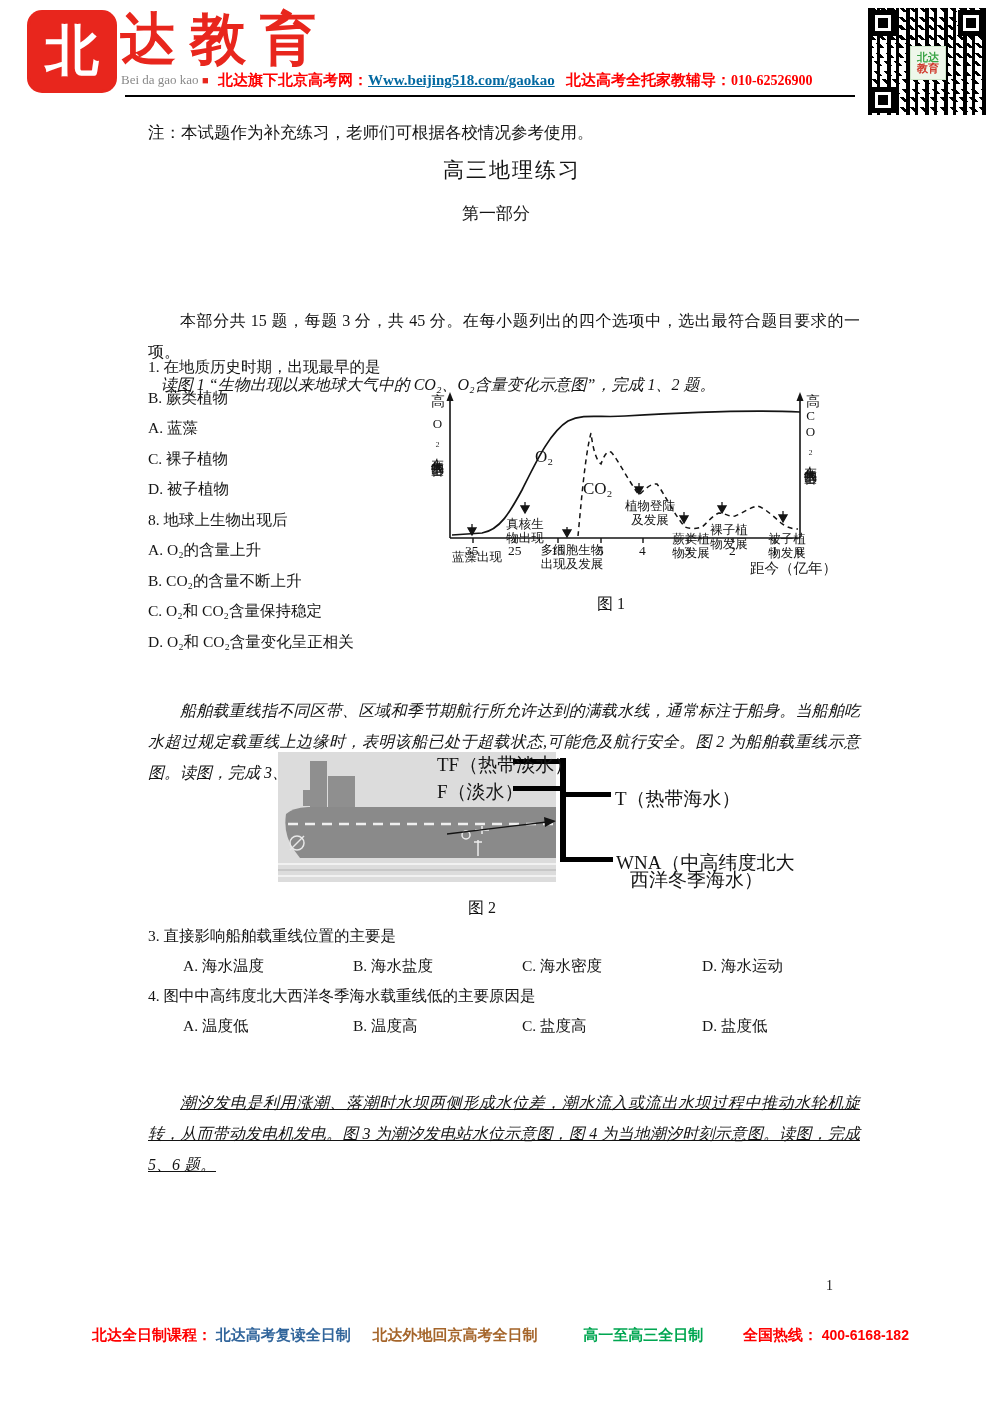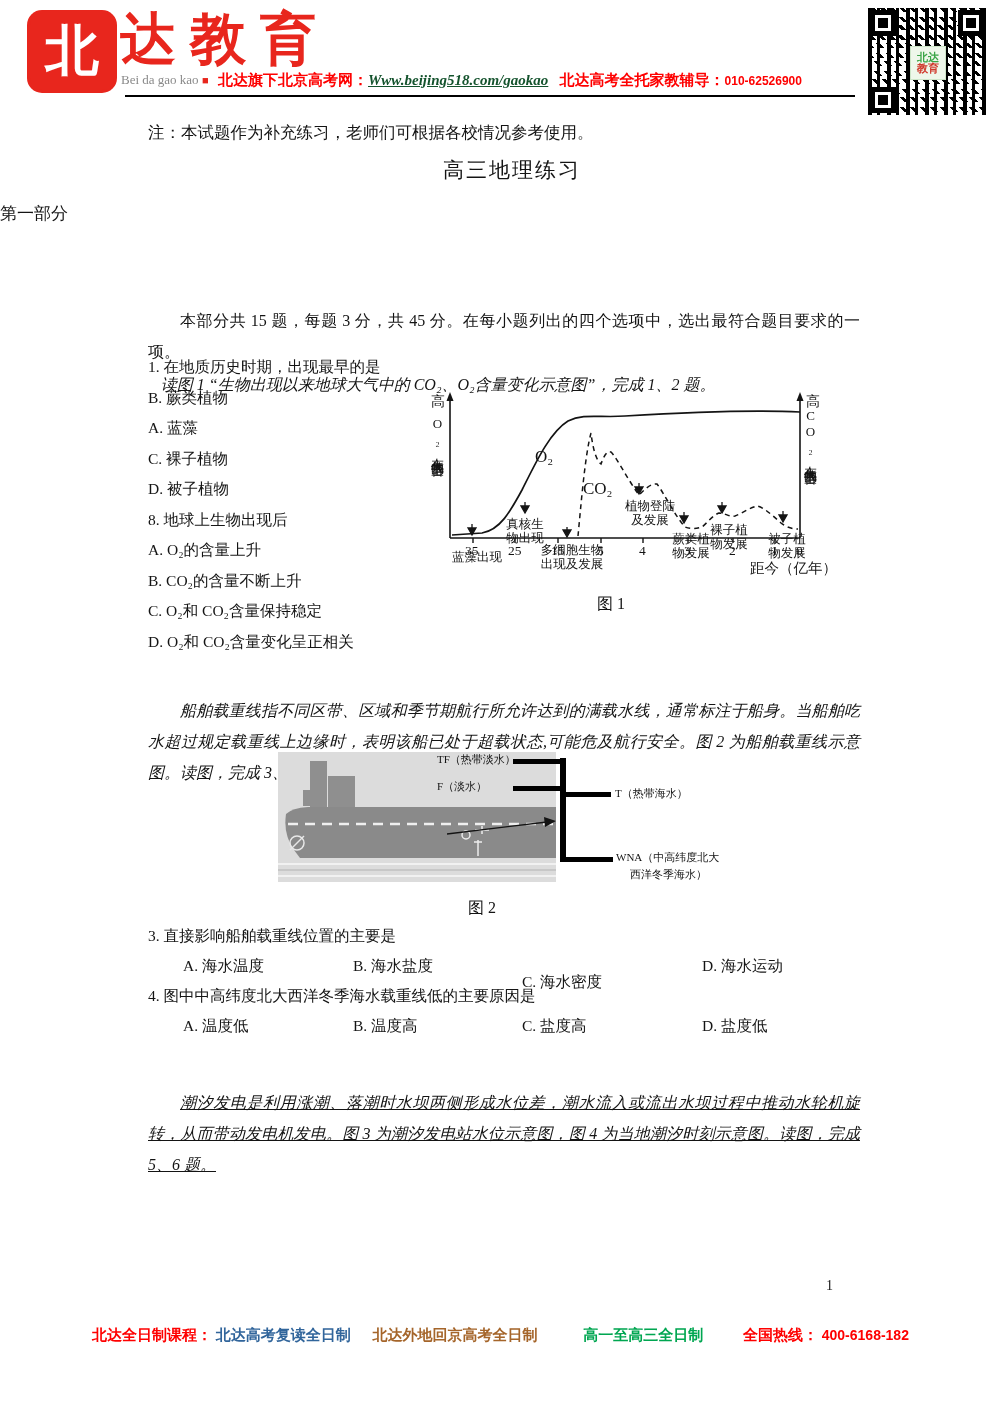--- a/index.html
+++ b/index.html
@@ -8,56 +8,56 @@
   .abs{position:absolute;}
   
   .seal{left:30px;top:13px;width:84px;height:77px;background:#e8261d;border-radius:12px;
         box-shadow:0 0 0 3px #e8261d;display:flex;align-items:center;justify-content:center;}
   .seal span{color:#fff;font-size:54px;font-weight:bold;font-family:"Liberation Serif",serif;}
   .logo-big{left:120px;top:2px;font-size:56px;font-weight:bold;color:#e8261d;letter-spacing:14px;
             font-family:"Liberation Serif",serif;}
   .logo-sub{left:121px;top:72px;font-size:13px;color:#8a8a8a;}
   .logo-sub .sq{color:#e8261d;font-size:11px;}
   .hdr-line{left:218px;top:71px;font-size:15px;font-weight:bold;color:#fe0000;white-space:nowrap;}
-  .hdr-line a{color:#14532d;text-decoration:underline;cursor:pointer;font-style:italic;}
-  .hdr-line .phone{font-family:Liberation Sans, sans-serif;font-size:12px;}
+  .hdr-line a{color:#0369a1;text-decoration:underline;cursor:pointer;}
+  .hdr-line .phone{font-family:Liberation Serif, serif;font-size:14px;}
   .hdr-rule{left:125px;top:95px;width:730px;height:2px;background:#000;}
   
   .qr{left:868px;top:8px;width:118px;height:107px;background:
       repeating-linear-gradient(90deg,#000 0 4px,transparent 4px 9px,#000 9px 12px,transparent 12px 19px),
       repeating-linear-gradient(0deg,#fff 0 3px,transparent 3px 8px,#fff 8px 13px,transparent 13px 18px),
       repeating-linear-gradient(45deg,#000 0 3px,#fff 3px 7px);}
   .finder{position:absolute;width:26px;height:26px;border:5px solid #000;background:#fff;box-sizing:border-box;}
   .finder:after{content:"";position:absolute;left:3px;top:3px;width:10px;height:10px;background:#000;}
   .qr-badge{position:absolute;left:42px;top:38px;width:34px;height:32px;background:#eef7ea;
             border:1px solid #cde5c8;display:flex;flex-direction:column;align-items:center;justify-content:center;
             font-size:11px;line-height:11px;font-weight:bold;}
   .qr-badge div:nth-child(1){color:#3aa546;}
   .qr-badge div:nth-child(2){color:#d03a2d;}
   
   .note{left:148px;top:122px;font-size:16.5px;}
   .title{left:0;top:156px;width:992px;text-align:center;font-size:21px;letter-spacing:2px;padding-left:16px;}
-  .subtitle{left:0;top:202px;width:992px;font-size:17px;}
+  .subtitle{left:0;top:202px;width:992px;text-align:center;font-size:17px;}
   .para{left:148px;width:712px;font-size:16px;line-height:31px;text-align:justify;margin-top:47px;}
   .indent2{text-indent:2em;}
   .kai{font-style:italic;}
   .qblock{left:148px;top:352px;width:440px;font-size:15.5px;line-height:30.5px;}
   .qline{height:30.5px;white-space:nowrap;}
   .qrow{left:148px;width:712px;font-size:15.5px;height:31px;}
   .qrow span{position:absolute;top:0;white-space:nowrap;}
   .caption{font-size:16px;}
   
   .axis-top{font-size:14px;}
   .vlabel{writing-mode:vertical-rl;text-orientation:upright;font-size:13px;letter-spacing:1px;line-height:14px;}
   .curve-label{font-size:17px;font-family:"Liberation Serif",serif;}
   .ann{font-size:12.5px;line-height:13.5px;text-align:center;white-space:nowrap;margin-top:44px;}
   .tick{position:absolute;top:543px;font-size:13.5px;}
   .xaxis-label{font-size:14.5px;}
   
-  .f2label{font-size:11px;white-space:nowrap;}
+  .f2label{font-size:19px;white-space:nowrap;}
   
   .pageno{left:826px;top:1278px;font-size:14px;}
   .footer{left:92px;top:1326px;width:860px;font-size:15px;font-weight:bold;white-space:nowrap;}
   .footer .f-red{color:#fe0000;}
   .footer .f-blue{color:#31659b;margin-right:18px;}
   .footer .f-brown{color:#a5652a;margin-right:42px;}
   .footer .f-green{color:#00a651;margin-right:36px;}
   .footer .f-num{font-family:"Liberation Sans",sans-serif;font-size:14px;}
 </style>
 </head>
@@ -240,21 +240,21 @@
   <div class="abs f2label" style="left:437px;top:779px;">F（淡水）</div>
   <div class="abs f2label" style="left:615px;top:786px;">T（热带海水）</div>
   <div class="abs f2label" style="left:616px;top:850px;">WNA（中高纬度北大</div>
   <div class="abs f2label" style="left:630px;top:867px;">西洋冬季海水）</div>
   <div class="abs caption" style="left:468px;top:898px;">图 2</div>
 
   <div class="abs" style="left:148px;top:926px;font-size:15.5px;">3. 直接影响船舶载重线位置的主要是</div>
   <div class="abs qrow" style="top:956px;">
     <span style="left:35px;">A. 海水温度</span>
     <span style="left:205px;">B. 海水盐度</span>
-    <span style="left:374px;margin-top:16px;">C. 海水密度</span>
+    <span style="left:374px;">C. 海水密度</span>
     <span style="left:554px;">D. 海水运动</span>
   </div>
   <div class="abs" style="left:148px;top:986px;font-size:15.5px;">4. 图中中高纬度北大西洋冬季海水载重线低的主要原因是</div>
   <div class="abs qrow" style="top:1016px;">
     <span style="left:35px;">A. 温度低</span>
     <span style="left:205px;">B. 温度高</span>
     <span style="left:374px;">C. 盐度高</span>
     <span style="left:554px;">D. 盐度低</span>
   </div>
 

